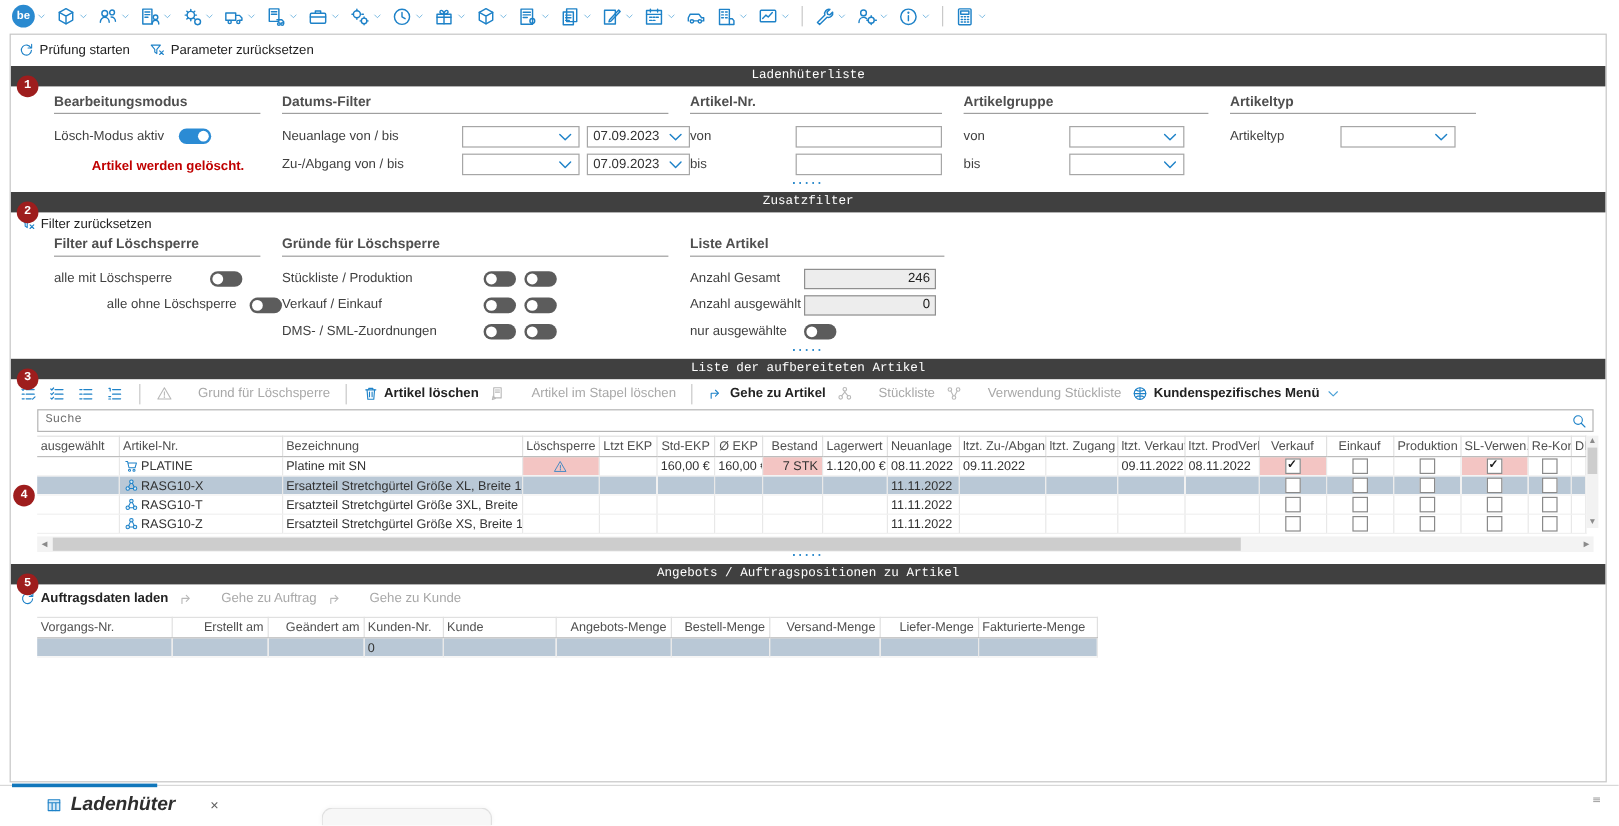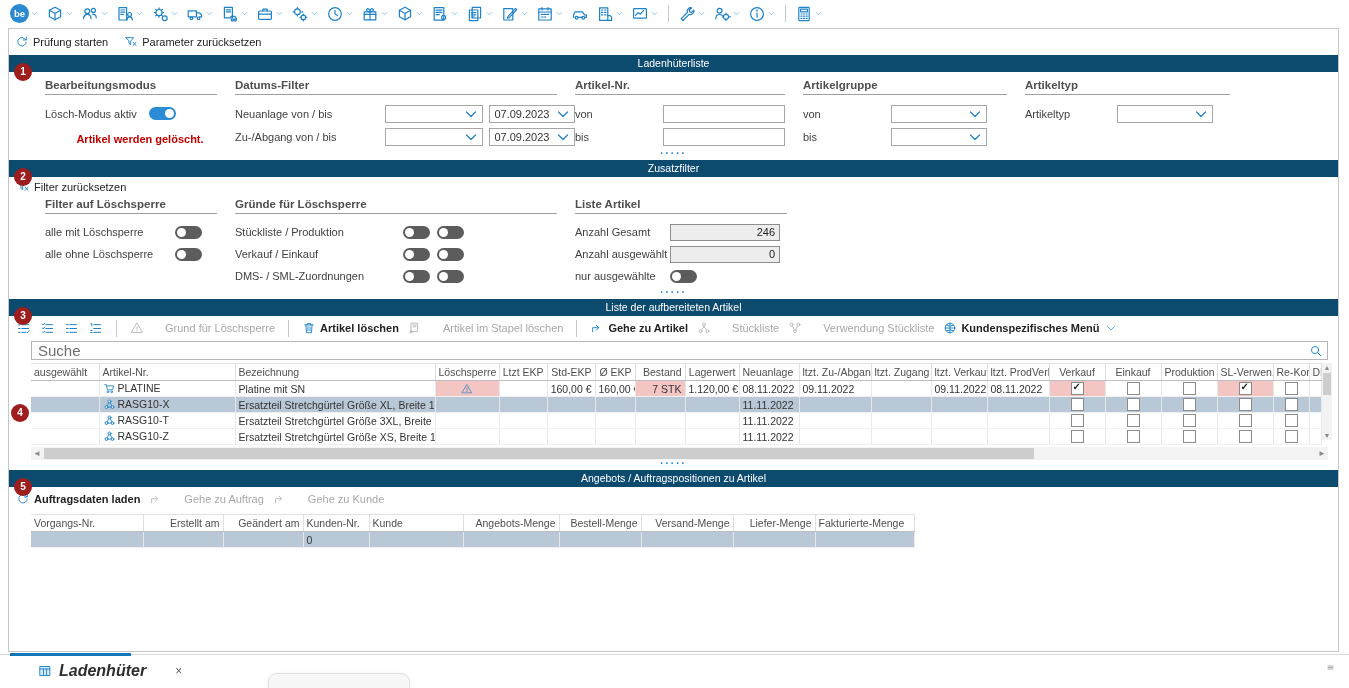--- a/index.html
+++ b/index.html
@@ -18,21 +18,21 @@
   
   .main-frame{position:absolute;top:28px;left:8px;width:1331px;height:624px;border:1px solid #c6c6c6;background:#fff;box-sizing:border-box;overflow:hidden;}
 
   .action-bar{height:26px;display:flex;align-items:center;gap:16px;padding-left:6px;}
   .tbtn{display:inline-flex;align-items:center;gap:4px;color:#222;cursor:pointer;white-space:nowrap;}
   .tbtn .ic{width:14px;height:14px;}
   .tbtn.bold{font-weight:700;}
   .tbtn.disabled{color:#a8a8a8;cursor:default;gap:21px;}
   .tbtn.disabled .ic{stroke:#b8b8b8;}
 
-  .bluebar{height:17px;background:#0c4a6e;color:#fff;font-size:10.5px;line-height:17px;text-align:center;position:relative;}
+  .bluebar{height:17px;background:#404040;color:#fff;font-size:10.5px;line-height:17px;text-align:center;position:relative;font-family:Liberation Mono, monospace;}
   .nbadge{position:absolute;left:5px;top:8px;width:18px;height:18px;border-radius:50%;background:#9e1d1d;color:#fff;font-size:10px;font-weight:700;line-height:18px;text-align:center;z-index:6;}
 
   .ghead{font-weight:700;color:#4f4f4f;font-size:11.5px;border-bottom:1px solid #9f9f9f;padding-bottom:3px;margin:0 18px 7px 0;}
   .frow{display:flex;align-items:center;height:23px;}
   .flabel{color:#3f3f3f;}
   .combo{height:18px;border:1px solid #a6a6a6;background:#fff;display:inline-flex;align-items:center;justify-content:space-between;padding:0 2px 0 4px;box-sizing:border-box;cursor:pointer;}
   .tinput{height:18px;border:1px solid #a6a6a6;background:#fff;box-sizing:border-box;}
   .rofield{height:17px;background:#ededed;border:1px solid #8f8f8f;box-sizing:border-box;display:inline-flex;align-items:center;justify-content:flex-end;padding:0 4px;color:#222;}
 
   .tg{width:27px;height:13px;border-radius:7px;background:#5c5c5c;position:relative;display:inline-block;cursor:pointer;flex:none;}
@@ -42,21 +42,21 @@
 
   .sec-cols{display:flex;padding:7px 10px 2px 36px;}
   .warn-text{color:#c00000;font-weight:700;margin-top:8px;text-align:center;}
   .expander{height:10px;line-height:8px;text-align:center;color:#1e82c8;font-size:10px;letter-spacing:2px;cursor:pointer;font-weight:700;}
 
   .sec-toolbar{display:flex;align-items:center;gap:9px;height:24px;padding-left:7px;}
   .viewbtn{display:inline-flex;cursor:pointer;}
   .viewbtn .ic{width:15px;height:15px;stroke-width:1.3;}
 
   .searchbox{margin:1px 10px 3px 22px;height:19px;border:1px solid #b5b5b5;display:flex;align-items:center;padding:0 4px;box-sizing:border-box;}
-  .searchbox input{border:0;outline:0;flex:1;font-family:Liberation Sans, sans-serif;font-size:15px;color:#333;background:transparent;}
+  .searchbox input{border:0;outline:0;flex:1;font-family:Liberation Mono, monospace;font-size:10px;color:#333;background:transparent;}
   .searchbox input::placeholder{color:#6e6e6e;}
   .searchbox .ic{width:14px;height:14px;}
 
   .tablewrap{position:relative;margin:0 10px 0 22px;}
   table.grid{border-collapse:collapse;table-layout:fixed;font-size:10.5px;}
   .grid th{font-weight:400;color:#4f4f4f;text-align:left;height:16px;padding:0 3px;border-right:1px solid #e0e0e0;border-bottom:1px solid #bdbdbd;border-top:1px solid #e0e0e0;overflow:hidden;white-space:nowrap;}
   .grid td{height:15px;padding:0 3px;border-right:1px solid #e8e8e8;border-bottom:1px solid #f0f0f0;overflow:hidden;white-space:nowrap;background:#fff;}
   .grid tr.sel td{background:#b9c8d6;}
   .grid td.alert{background:#f3c5c3;}
   .grid .r{text-align:right;}
@@ -443,21 +443,21 @@
         </span>
     </div>
     <div class="sec-cols" style="padding-top:2px;">
       <div style="width:190px;">
         <div class="ghead">Filter auf Löschsperre</div>
         <div class="frow" style="height:22px;">
             <span class="flabel" style="width:130px;">alle mit Löschsperre</span>
             <span class="tg"></span>
           </div>
         <div class="frow" style="height:22px;">
-            <span class="flabel" style="width:130px;">alle ohne Löschsperre</span>
+            <span class="flabel" style="width:130px;margin-left:44px;">alle ohne Löschsperre</span>
             <span class="tg"></span>
           </div>
       </div>
       <div style="width:340px;">
         <div class="ghead">Gründe für Löschsperre</div>
         <div class="frow" style="height:22px;">
             <span class="flabel" style="width:168px;">Stückliste / Produktion</span>
             <span class="tg" style="margin-right:7px;"></span>
             <span class="tg"></span>
           </div>

